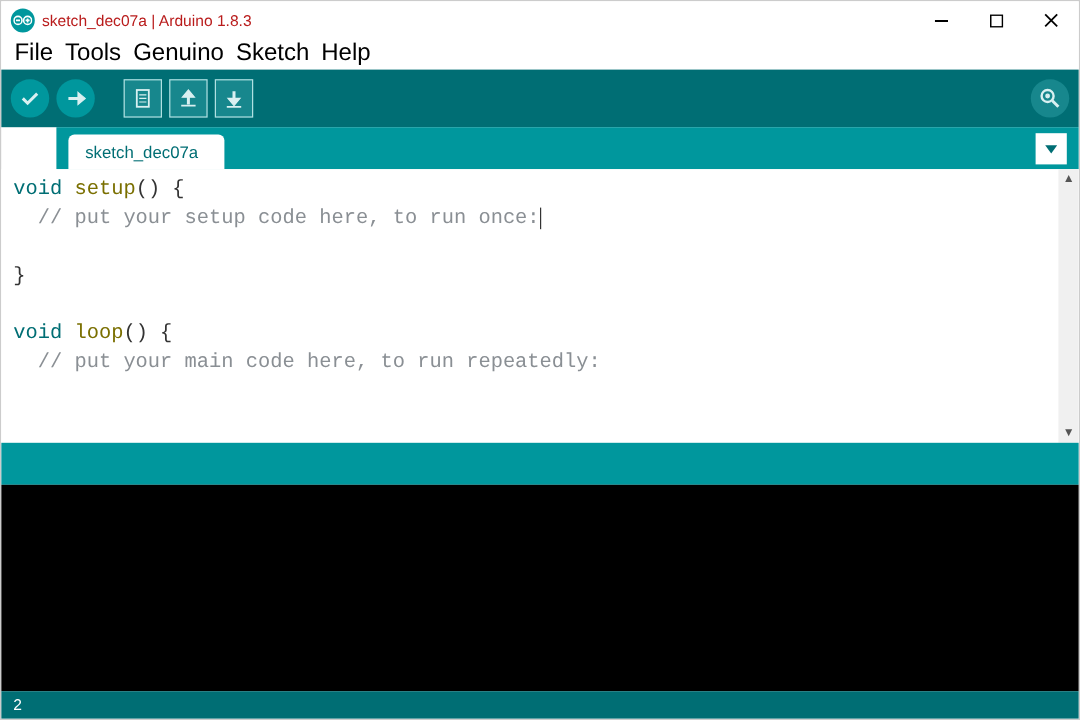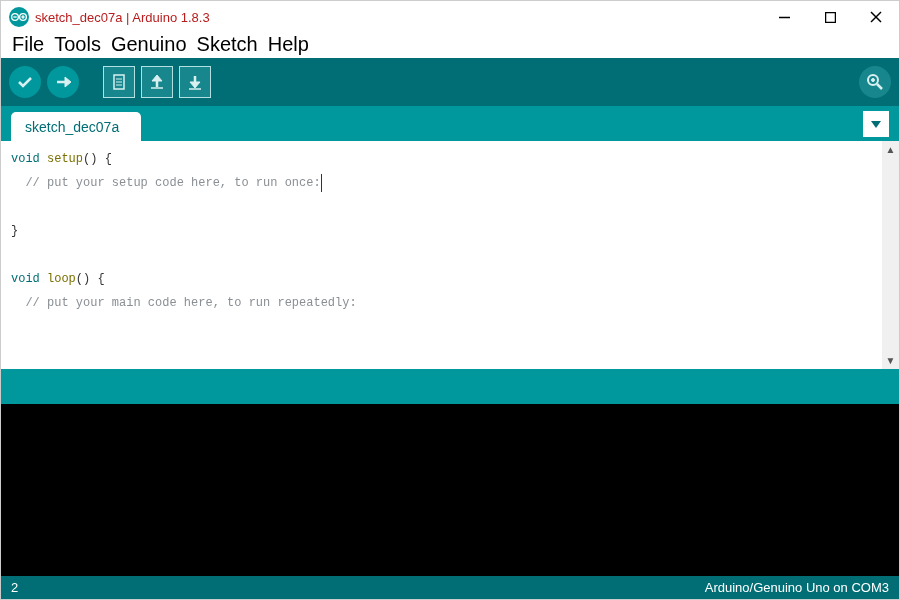--- a/index.html
+++ b/index.html
@@ -87,20 +87,21 @@
     cursor: pointer;
   }
   .tb-btn svg, .tb-square svg, .tb-serial svg { stroke: #d9f0f1; fill: #d9f0f1; }
   
   .tabbar {
     height: 35px;
     background: #00979d;
     display: flex;
     align-items: flex-end;
     padding-left: 10px;
+    margin-left: 46px;
   }
   .tab {
     background: #fff;
     color: #006e74;
     font-size: 14px;
     padding: 7px 22px 6px 14px;
     border-top-left-radius: 5px;
     border-top-right-radius: 5px;
     cursor: pointer;
   }
@@ -116,21 +117,21 @@
   
   .editor-wrap {
     flex: 0 0 228px;
     display: flex;
     background: #fff;
   }
   .editor {
     flex: 1;
     padding: 6px 10px;
     font-family: "Consolas", "Courier New", monospace;
-    font-size: 12px;
+    font-size: 17px;
     line-height: 24px;
     white-space: pre;
     color: #333;
     overflow: hidden;
   }
   .kw { color: #006e74; }
   .fn { color: #7a6f00; }
   .cm { color: #8a8f94; }
   .cursor {
     display: inline-block;
@@ -286,14 +287,13 @@
   </div>
 </div>
 
 <div class="status-strip"></div>
 
 <div class="console"></div>
 
 <div class="footer">
   <div>2</div>
   <div class="spacer"></div>
-  <div>Arduino/Genuino Uno on COM3</div>
 </div>
 
 </body></html>

